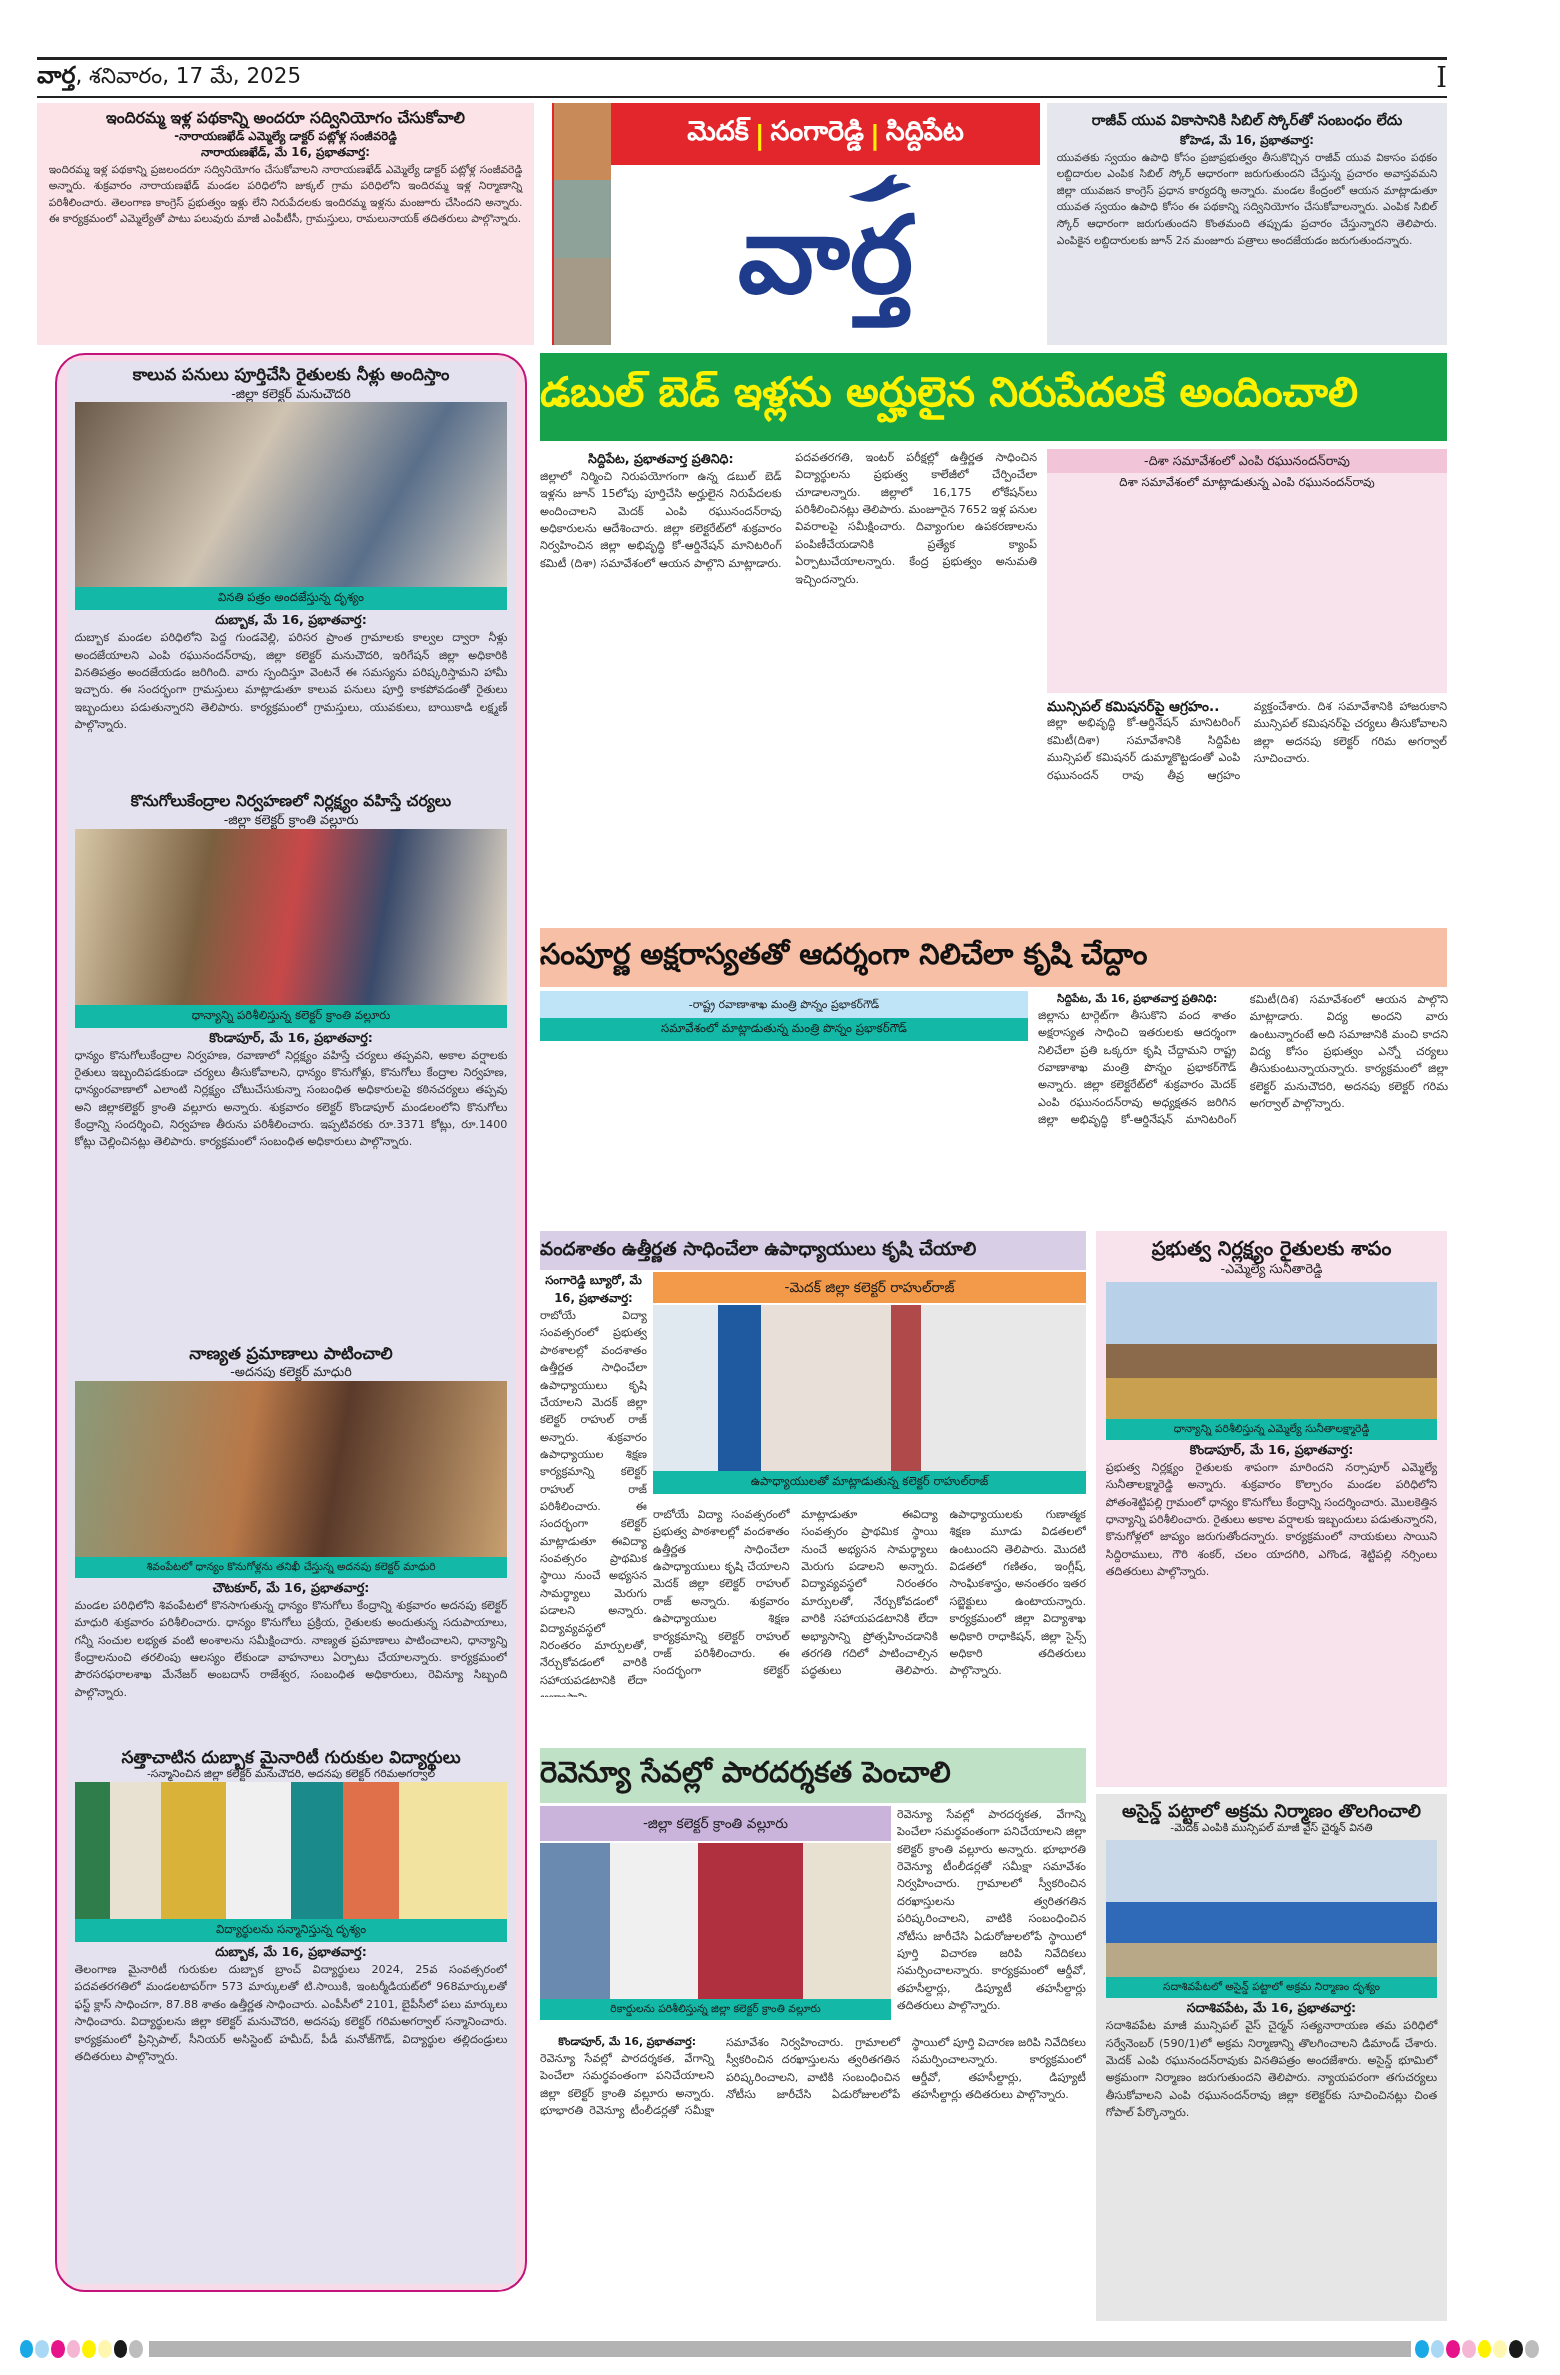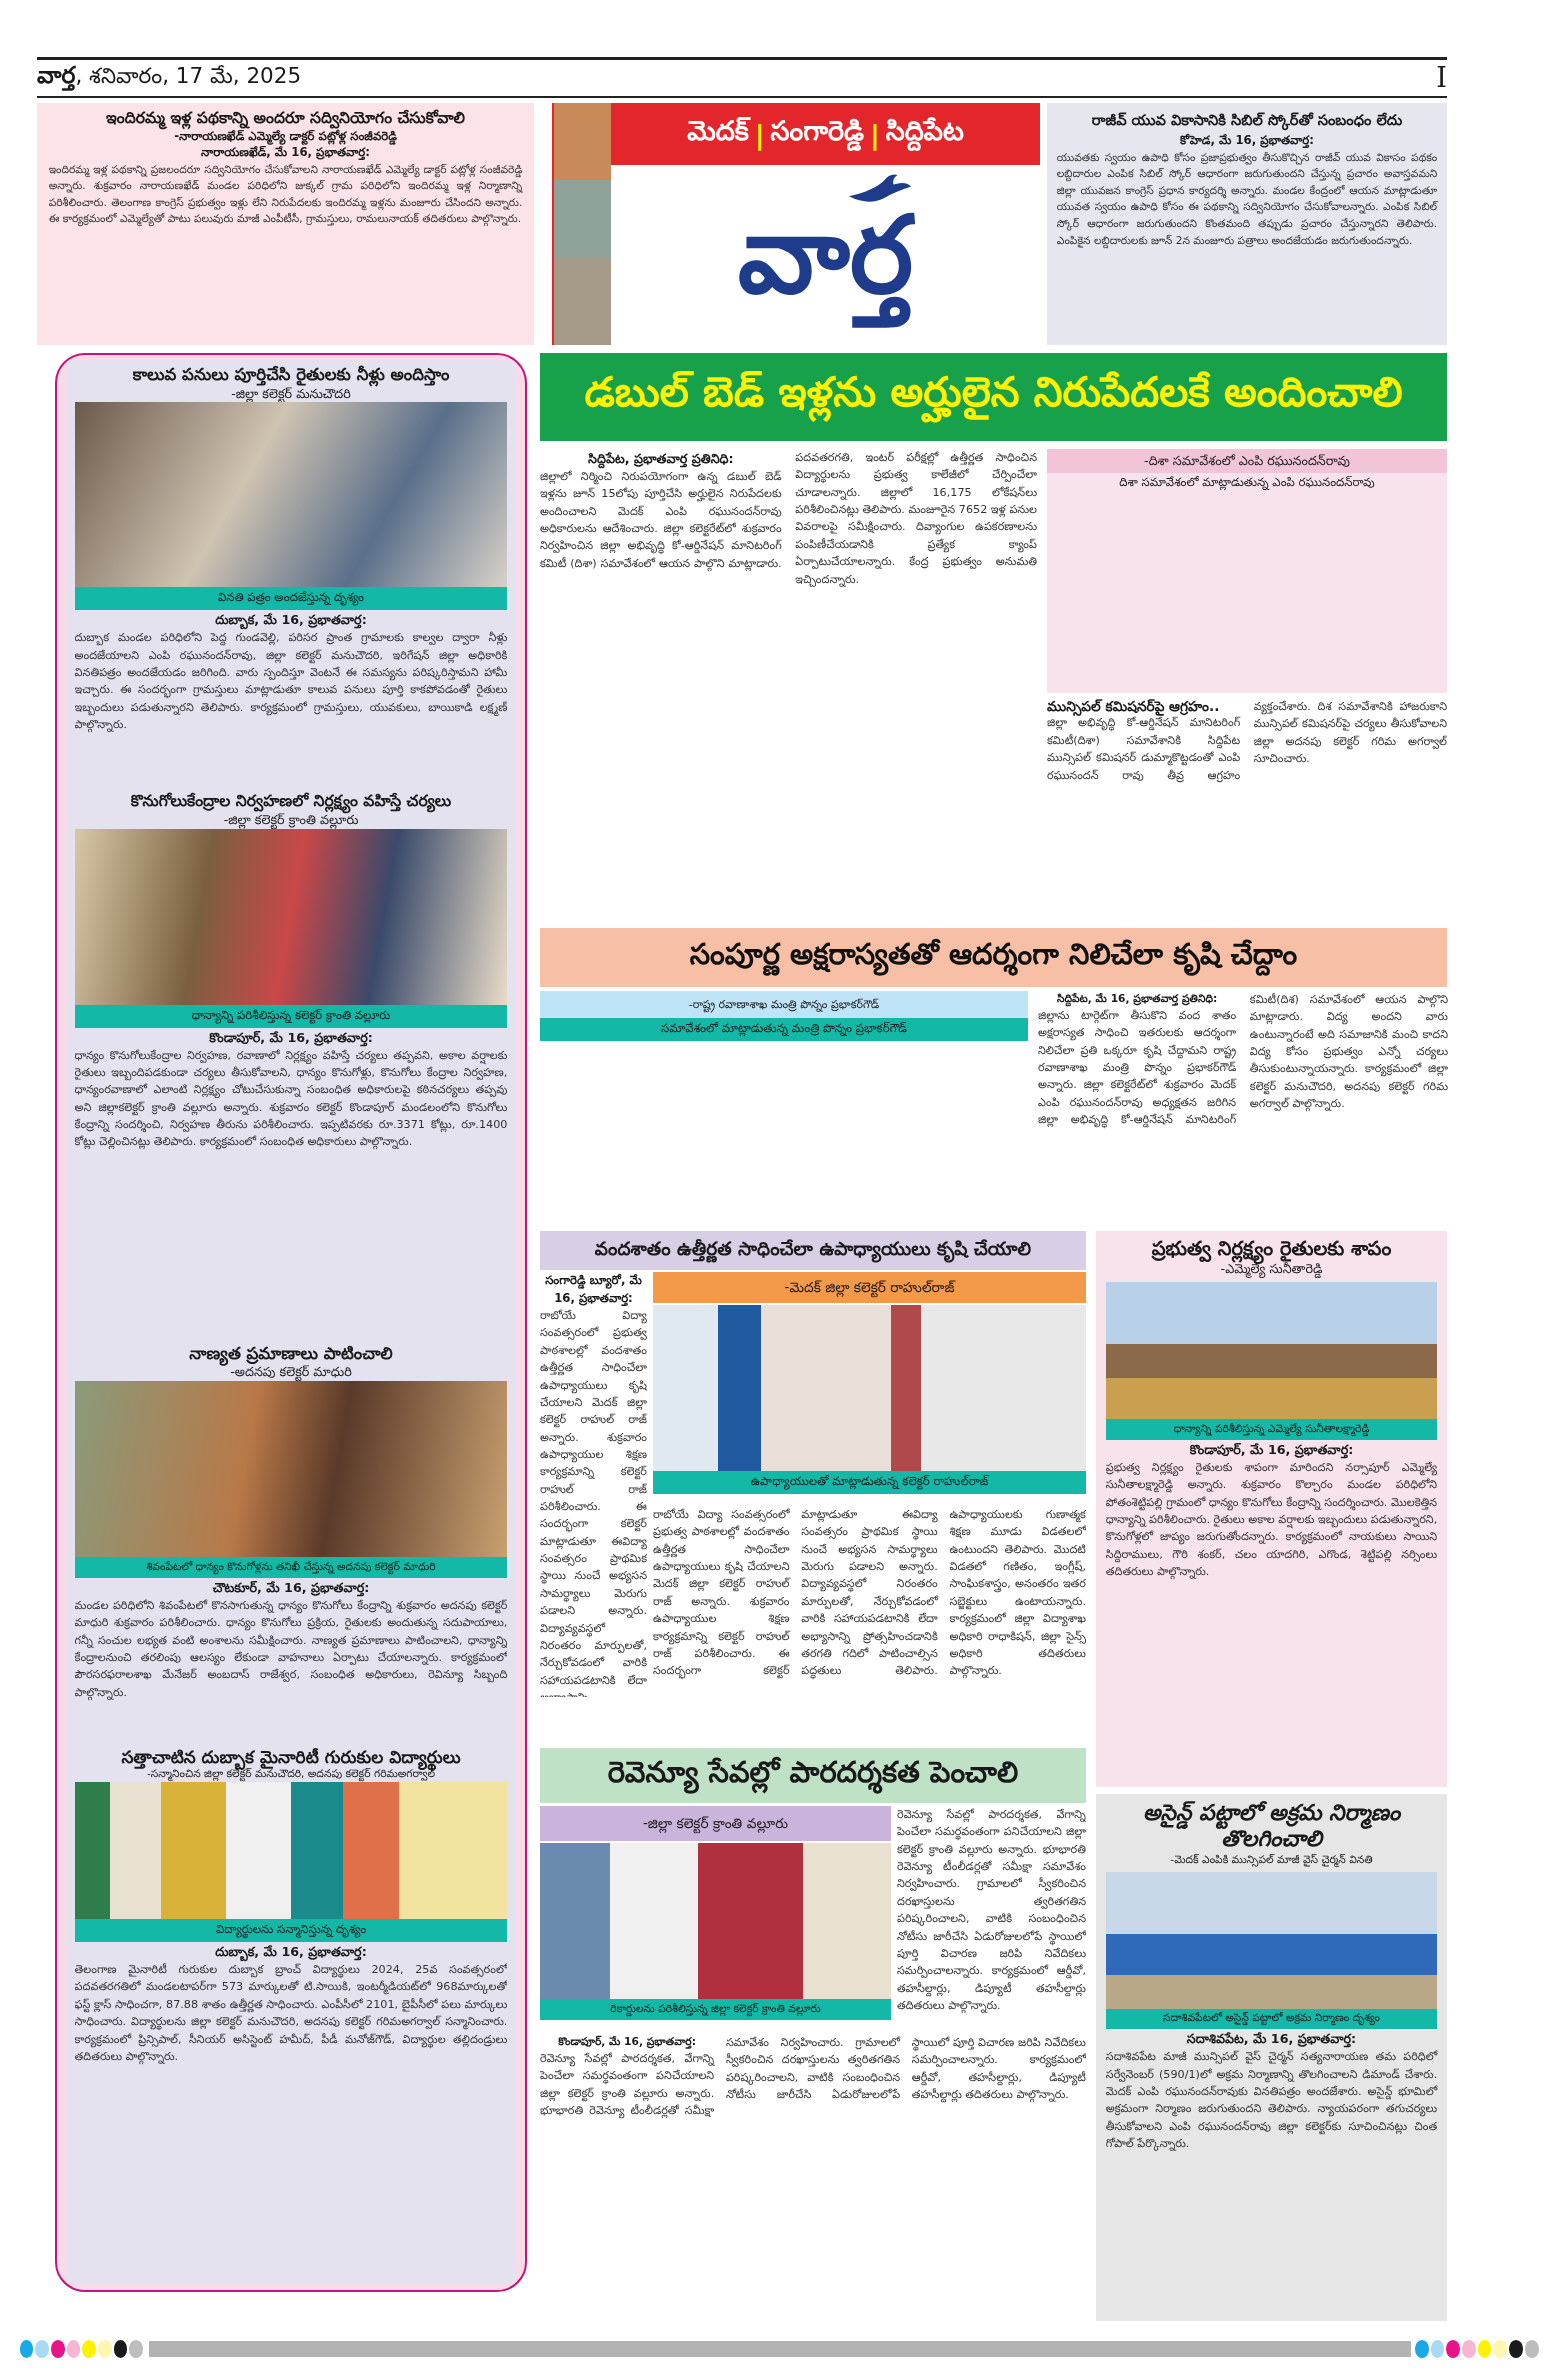--- a/index.html
+++ b/index.html
@@ -12,21 +12,21 @@
   .mh-page { font-family: "DejaVu Serif", serif; font-size: 27px; }
   .box { position: absolute; overflow: hidden; }
   .head { font-weight: bold; text-align: center; line-height: 1.2; }
   .sub { text-align: center; font-size: 12.7px; line-height: 1.4; }
   .dateline { text-align: center; font-weight: bold; font-size: 12.7px; line-height: 1.5; }
   .txt { font-size: 11.2px; line-height: 1.55; color: #333; text-align: justify; }
   .photo { position: relative; overflow: hidden; }
   .cap { background: #14b8a6; text-align: center; font-size: 11.7px; padding: 2.9px 0; }
   .cols2 { column-count: 2; column-gap: 13.7px; }
   .cols3 { column-count: 3; column-gap: 11.7px; }
-  .banner { display: flex; align-items: center; justify-content: center; font-weight: bold; }
+  .banner { display: flex; align-items: center; font-weight: bold; }
   .dot { display: inline-block; width: 13.7px; height: 17.6px; border-radius: 50%; margin-right: 2px; }
 </style>
 </head>
 <body>
 
 <div class="rule" style="top:57px;"></div>
 <div class="masthead">
   <div class="mh-left">
     <b>వార్త</b><span>, </span><span>శనివారం, 17 మే, 2025</span>
   </div>
@@ -172,21 +172,21 @@
 </div>
 <div class="box" style="left:897px; top:1806px; width:189px; height:224px;">
   <div class="txt">రెవెన్యూ సేవల్లో పారదర్శకత, వేగాన్ని పెంచేలా సమర్థవంతంగా పనిచేయాలని జిల్లా కలెక్టర్ క్రాంతి వల్లూరు అన్నారు. భూభారతి రెవెన్యూ టీంలీడర్లతో సమీక్షా సమావేశం నిర్వహించారు. గ్రామాలలో స్వీకరించిన దరఖాస్తులను త్వరితగతిన పరిష్కరించాలని, వాటికి సంబంధించిన నోటీసు జారీచేసి ఏడురోజులలోపే స్థాయిలో పూర్తి విచారణ జరిపి నివేదికలు సమర్పించాలన్నారు. కార్యక్రమంలో ఆర్డీవో, తహసీల్దార్లు, డిప్యూటీ తహసీల్దార్లు తదితరులు పాల్గొన్నారు.</div>
 </div>
 <div class="box cols3" style="left:540px; top:2034px; width:546px; height:283px;">
   <div class="dateline" style="font-size:10.7px;">కొండాపూర్, మే 16, ప్రభాతవార్త:</div>
   <div class="txt">రెవెన్యూ సేవల్లో పారదర్శకత, వేగాన్ని పెంచేలా సమర్థవంతంగా పనిచేయాలని జిల్లా కలెక్టర్ క్రాంతి వల్లూరు అన్నారు. భూభారతి రెవెన్యూ టీంలీడర్లతో సమీక్షా సమావేశం నిర్వహించారు. గ్రామాలలో స్వీకరించిన దరఖాస్తులను త్వరితగతిన పరిష్కరించాలని, వాటికి సంబంధించిన నోటీసు జారీచేసి ఏడురోజులలోపే స్థాయిలో పూర్తి విచారణ జరిపి నివేదికలు సమర్పించాలన్నారు. కార్యక్రమంలో ఆర్డీవో, తహసీల్దార్లు, డిప్యూటీ తహసీల్దార్లు తదితరులు పాల్గొన్నారు.</div>
 </div>
 
 <div class="box" style="left:1096px; top:1794px; width:351px; height:527px; background:#e6e6e6; padding:5.9px 9.8px;">
-  <div class="head" style="font-size:22px;font-style:italic;">అసైన్డ్ పట్టాలో అక్రమ నిర్మాణం తొలగించాలి</div>
+  <div class="head" style="font-size:18px;">అసైన్డ్ పట్టాలో అక్రమ నిర్మాణం తొలగించాలి</div>
   <div class="sub" style="font-size:10.7px;">-మెదక్ ఎంపికి మున్సిపల్ మాజీ వైస్ చైర్మన్ వినతి</div>
   <div class="photo" style="height:137px; margin-top:3.9px; background:linear-gradient(#c8d8e8 0 45%,#2e6ab8 45% 75%,#b8a888 75%);"></div>
   <div class="cap" style="font-size:10.7px;">సదాశివపేటలో అసైన్డ్ పట్టాలో అక్రమ నిర్మాణం దృశ్యం</div>
   <div class="dateline">సదాశివపేట, మే 16, ప్రభాతవార్త:</div>
   <div class="txt">సదాశివపేట మాజీ మున్సిపల్ వైస్ చైర్మన్ సత్యనారాయణ తమ పరిధిలో సర్వేనెంబర్ (590/1)లో అక్రమ నిర్మాణాన్ని తొలగించాలని డిమాండ్ చేశారు. మెదక్ ఎంపి రఘునందన్‌రావుకు వినతిపత్రం అందజేశారు. అసైన్డ్ భూమిలో అక్రమంగా నిర్మాణం జరుగుతుందని తెలిపారు. న్యాయపరంగా తగుచర్యలు తీసుకోవాలని ఎంపి రఘునందన్‌రావు జిల్లా కలెక్టర్‌కు సూచించినట్లు చింత గోపాల్ పేర్కొన్నారు.</div>
 </div>
 
 <div class="box" style="left:19.5px; top:2339px; width:1521px; height:19.5px; display:flex; align-items:center;">
   <div id="dots-left" style="display:flex;">
       <span class="dot" style="background: rgb(25, 169, 230);"></span>

